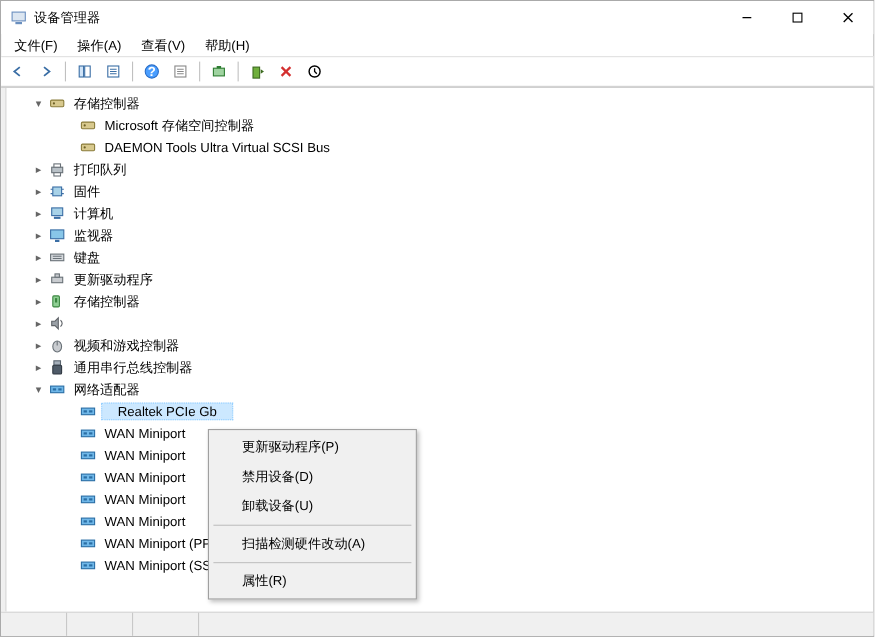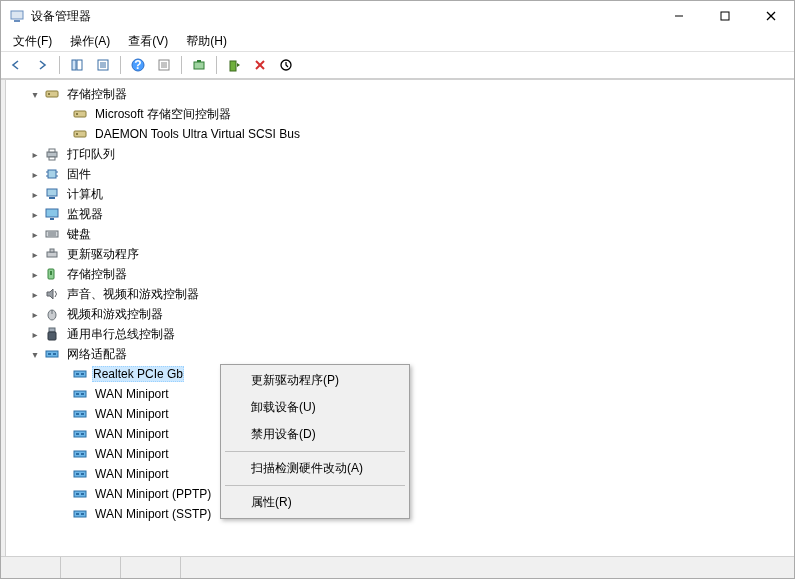--- a/index.html
+++ b/index.html
@@ -16,21 +16,21 @@
 .tool-btn { width: 22px; height: 22px; display: flex; align-items: center; justify-content: center; cursor: default; border: 1px solid transparent; }
 .tool-sep { width: 1px; height: 18px; background: #c0c0c0; margin: 0 2px; }
 .content { flex: 1; display: flex; overflow: hidden; position: relative; border-top: 1px solid #d0d0d0; }
 .left-strip { width: 5px; background: #f0f0f0; border-right: 1px solid #d0d0d0; }
 .tree-pane { flex: 1; overflow-y: scroll; overflow-x: hidden; padding: 4px 0 4px 0; background: #fff; position: relative; }
 .tree-row { display: flex; align-items: center; height: 20px; white-space: nowrap; }
 .expander { width: 14px; height: 14px; display: flex; align-items: center; justify-content: center; cursor: default; color: #666; font-size: 10px; user-select: none; }
 .expander.empty { visibility: hidden; }
 .node-icon { width: 16px; height: 16px; margin: 0 4px 0 2px; display: inline-flex; align-items: center; justify-content: center; flex-shrink: 0; }
 .node-label { padding: 1px 3px; text-align: center; }
-.selected .node-label { background: #cce8ff; border: 1px dotted #99d1ff; padding: 0 0; }
+.selected .node-label { background: #cce8ff; border: 1px dotted #99d1ff; padding: 0 14px; }
 .indent { display: inline-block; }
 .context-menu { position: absolute; background: #f0f0f0; border: 1px solid #a0a0a0; box-shadow: 2px 2px 4px rgba(0,0,0,0.25); padding: 2px; min-width: 190px; z-index: 100; }
 .ctx-item { padding: 5px 20px 5px 28px; cursor: default; font-size: 12px; }
 .ctx-sep { height: 1px; background: #c0c0c0; margin: 3px 2px; }
 .ctx-item.bold { font-weight: normal; }
 
 svg { display: block; }
 .statusbar { height: 22px; border-top: 1px solid #d0d0d0; background: #f0f0f0; display: flex; }
 .status-seg { border-right: 1px solid #c8c8c8; width: 60px; height: 100%; }
 </style>
@@ -272,21 +272,20 @@
 
       <div class="tree-row">
         <span class="indent" style="width:22px"></span>
         <span class="expander">▸</span>
         <span class="node-icon">
             <svg width="16" height="16">
               <path d="M3 6 L6 6 L9 3 L9 13 L6 10 L3 10 Z" fill="#9aa0a6" stroke="#5f6368"></path>
               <path d="M11 5 Q14 8 11 11" fill="none" stroke="#5f6368"></path>
             </svg>
           </span>
-        <span class="node-label">声音、视频和游戏控制器</span>
       </div>
 
       <div class="tree-row">
         <span class="indent" style="width:22px"></span>
         <span class="expander">▸</span>
         <span class="node-icon">
             <svg width="16" height="16">
               <ellipse cx="8" cy="9" rx="4" ry="5" fill="#c9ccd0" stroke="#6a7278"></ellipse>
               <line x1="8" y1="4" x2="8" y2="8" stroke="#6a7278"></line>
             </svg>
@@ -411,24 +410,24 @@
               <rect x="2" y="5" width="12" height="6" fill="#6fb7e8" stroke="#2a6ea5"></rect>
               <rect x="4" y="7" width="3" height="2" fill="#2a6ea5"></rect>
               <rect x="9" y="7" width="3" height="2" fill="#2a6ea5"></rect>
             </svg>
           </span>
         <span class="node-label">WAN Miniport (SSTP)</span>
       </div>
 
     </div>
 
-    <div class="context-menu" style="left:188px; top:284px;margin-left:31px;">
+    <div class="context-menu" style="left:188px; top:310px;">
       <div class="ctx-item">更新驱动程序(P)</div>
+      <div class="ctx-item">禁用设备(D)</div>
       <div class="ctx-item">卸载设备(U)</div>
-      <div class="ctx-item">禁用设备(D)</div>
       <div class="ctx-sep"></div>
       <div class="ctx-item">扫描检测硬件改动(A)</div>
       <div class="ctx-sep"></div>
       <div class="ctx-item bold">属性(R)</div>
     </div>
 
   </div>
 
   <div class="statusbar">
     <div class="status-seg"></div>

